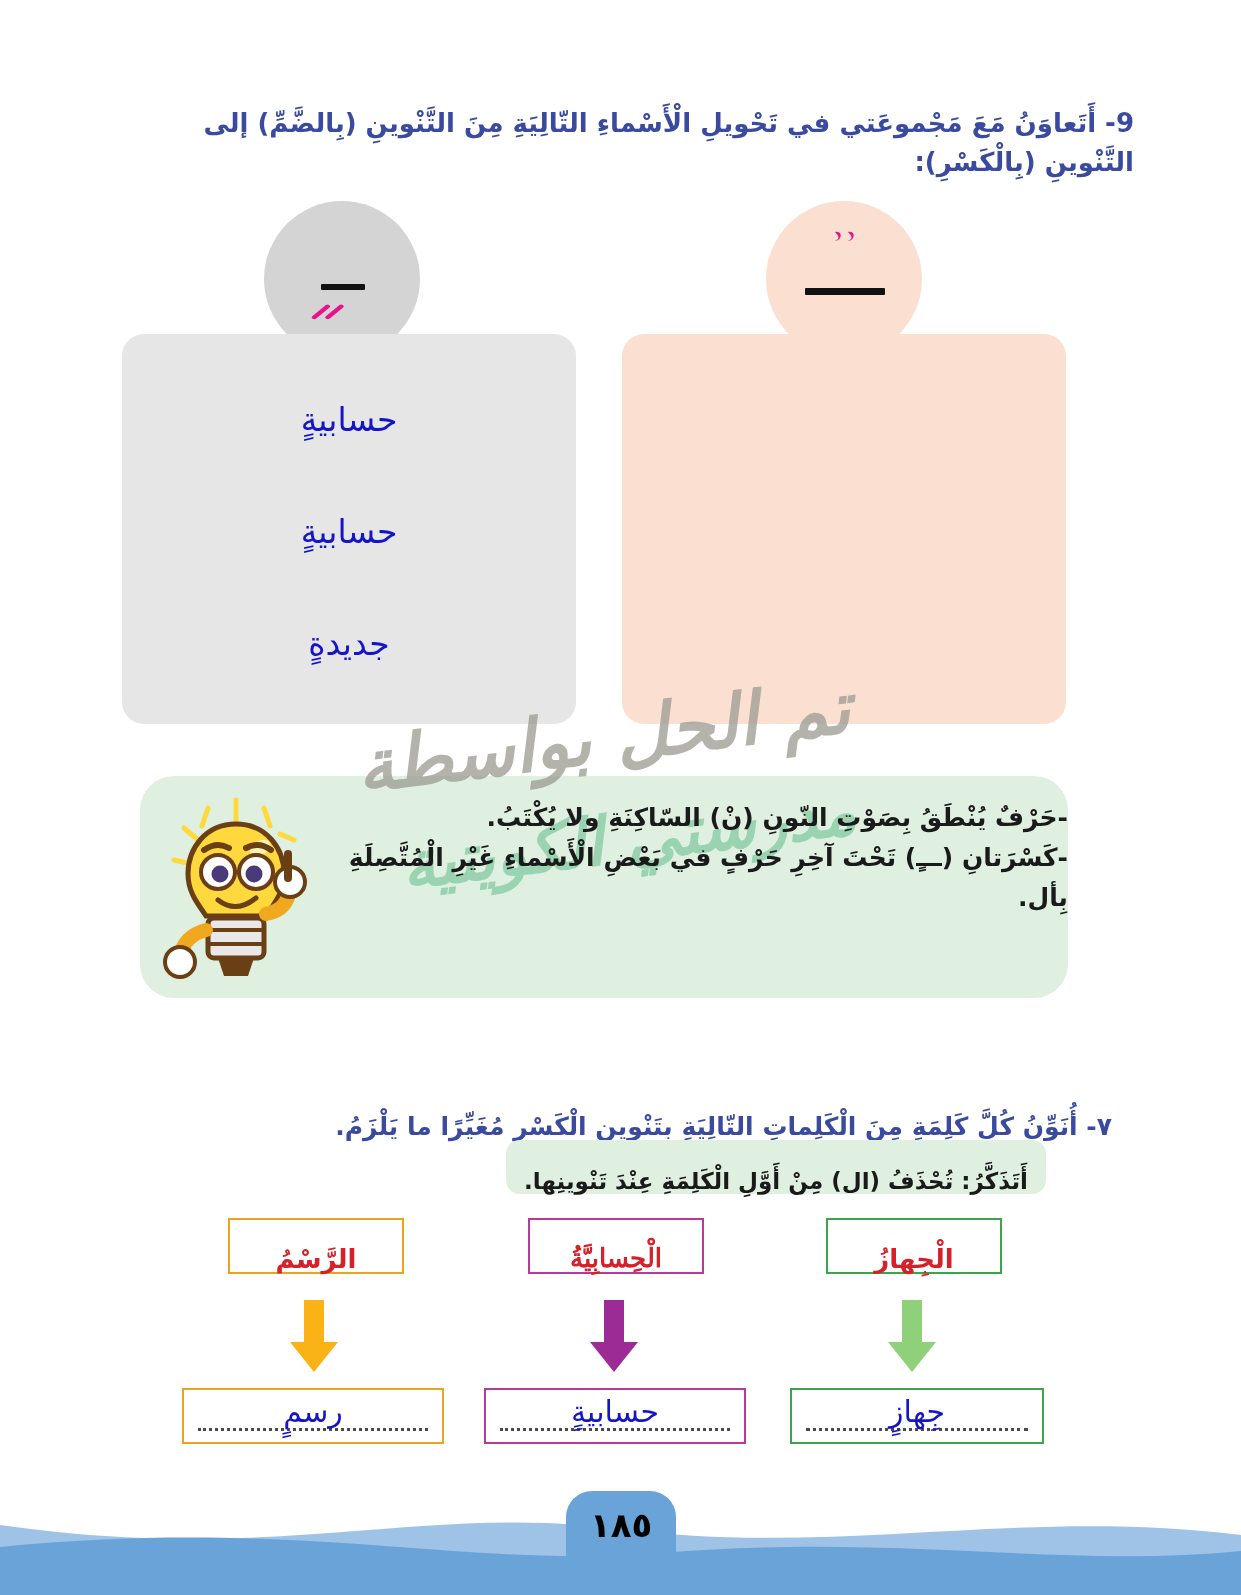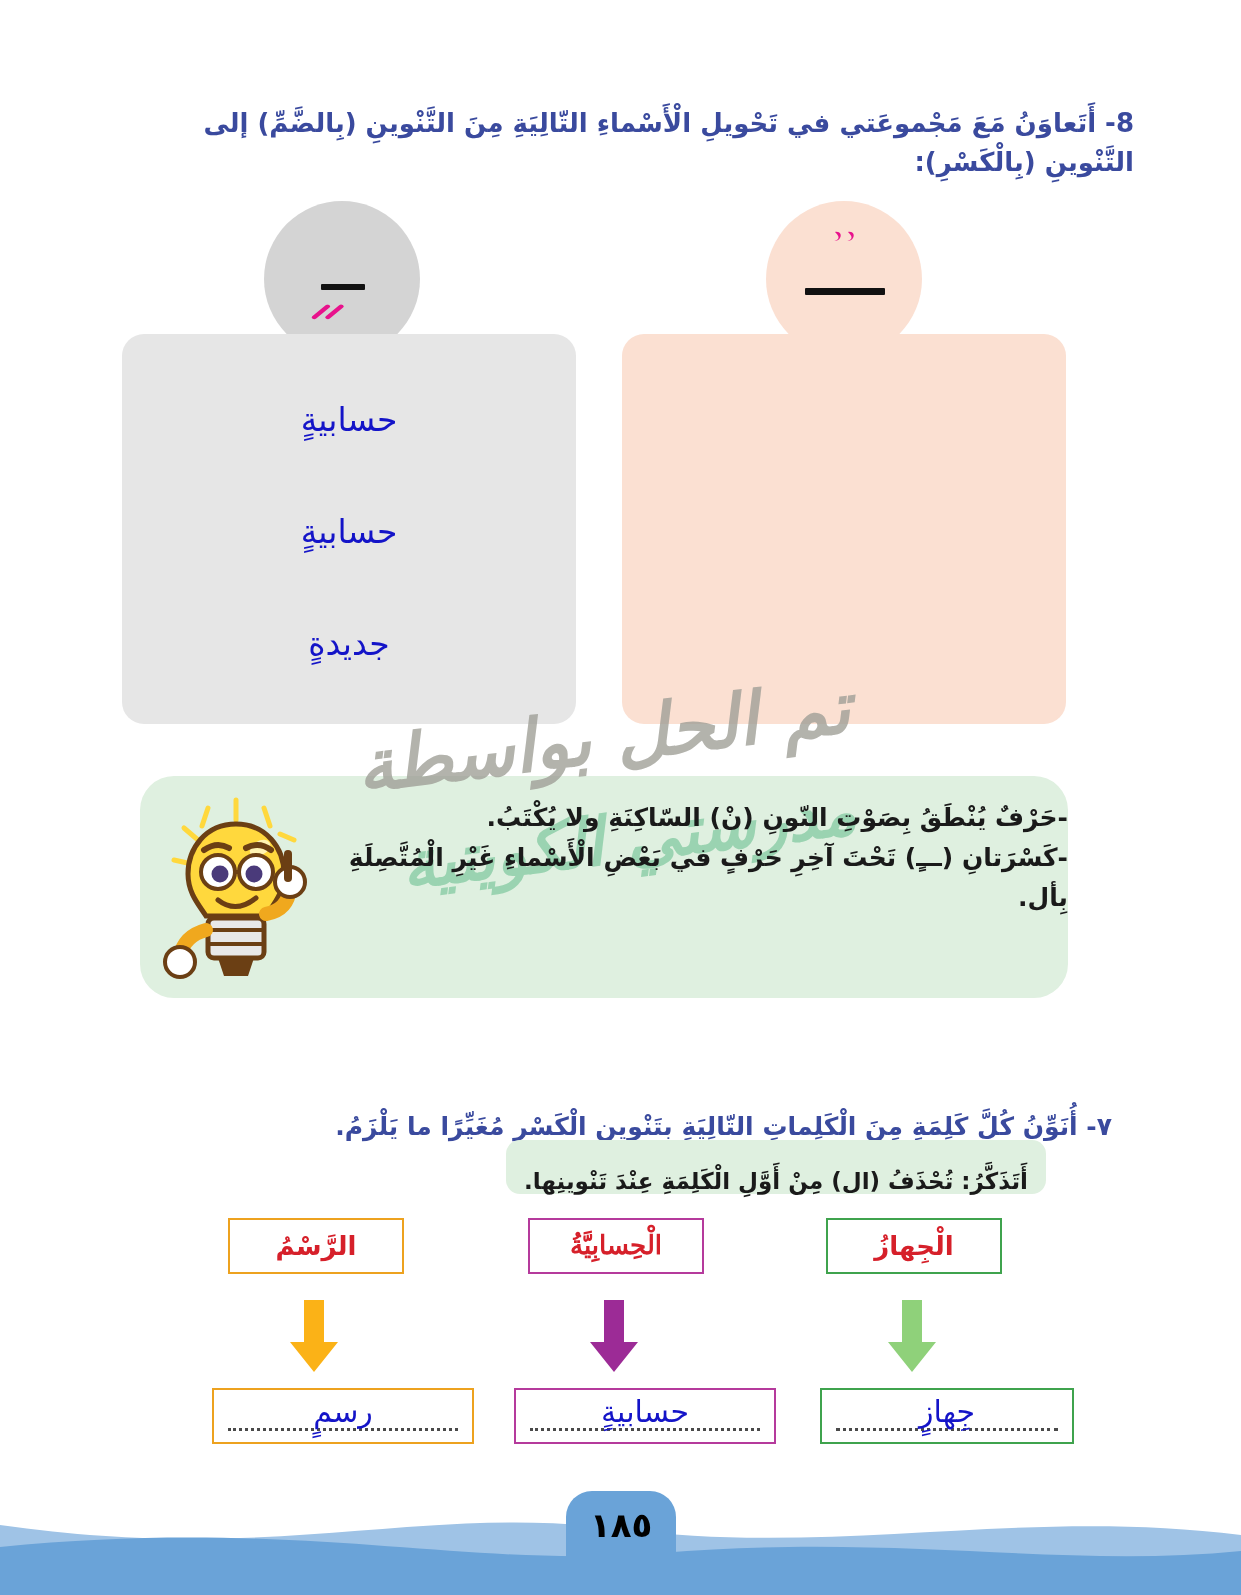--- a/index.html
+++ b/index.html
@@ -76,30 +76,30 @@
       text-align:right;direction:rtl;
       font-size:25px;font-weight:700;color:#3a4a9e;line-height:1.5;margin-top:36px;}
 
   .remind{position:absolute;left:506px;top:1140px;width:540px;height:54px;
           background:#dff0e0;border-radius:14px;
           display:flex;align-items:flex-end;justify-content:center;}
   .remind-txt{font-size:23px;color:#1a1a1a;direction:rtl;font-weight:700;}
 
   
   .tagbox{position:absolute;top:1218px;height:52px;background:#fff;
-          border:2px solid #b91c1c;display:flex;align-items:center;justify-content:center;}
+          border:2px solid #b91c1c;display:flex;align-items:flex-end;justify-content:center;}
   .tagbox span{font-size:26px;font-weight:700;color:#d6202a;direction:rtl;line-height:1;}
   .tb-1{left:826px;width:172px;border-color:#3fa34d;}
   .tb-2{left:528px;width:172px;border-color:#b53a9c;font-family:Liberation Serif, serif;}
   .tb-3{left:228px;width:172px;border-color:#eda21f;}
 
   .arrow{position:absolute;top:1300px;width:56px;height:74px;}
 
   .ansbox{position:absolute;top:1388px;height:52px;background:#fff;
-          border:2px solid #000;margin-left:30px;}
+          border:2px solid #000;}
   .ab-1{left:790px;width:250px;border-color:#3fa34d;}
   .ab-2{left:484px;width:258px;border-color:#b53a9c;}
   .ab-3{left:182px;width:258px;border-color:#eda21f;}
   .ansbox .dotline2{position:absolute;left:14px;right:14px;top:38px;
            border-bottom:3px dotted #4a4a4a;}
   .ansbox .hand2{position:absolute;inset:0;display:flex;align-items:center;
            justify-content:center;font-size:30px;color:#1414c8;direction:rtl;
            line-height:1;padding-bottom:8px;}
 
   
@@ -108,21 +108,21 @@
            background:#6aa3d8;border-radius:26px 26px 0 0;z-index:5;
            display:flex;align-items:flex-start;justify-content:center;}
   .pagenum{color:#000000;font-size:34px;font-weight:700;margin-top:14px;
            letter-spacing:2px;}
 </style>
 </head>
 <body>
 
 <div class="page">
 
-  <div class="q6">8- أَتَعاوَنُ مَعَ مَجْموعَتي في تَحْويلِ الْأَسْماءِ التّالِيَةِ مِنَ التَّنْوينِ (بِالضَّمِّ) إلى التَّنْوينِ (بِالْكَسْرِ):</div>
+  <div class="q6">9- أَتَعاوَنُ مَعَ مَجْموعَتي في تَحْويلِ الْأَسْماءِ التّالِيَةِ مِنَ التَّنْوينِ (بِالضَّمِّ) إلى التَّنْوينِ (بِالْكَسْرِ):</div>
 
   <div class="circle circle-left"></div>
   <div class="mark-bar c-left-bar"></div>
   <div class="c-left-kasr">
     <svg width="30" height="18" viewBox="0 0 30 18">
       <path d="M2 12 L12 2 M11 13 L21 3" stroke="#e8128c" stroke-width="3.4" stroke-linecap="round" fill="none"></path>
     </svg>
   </div>
 
   <div class="circle circle-right"></div>

